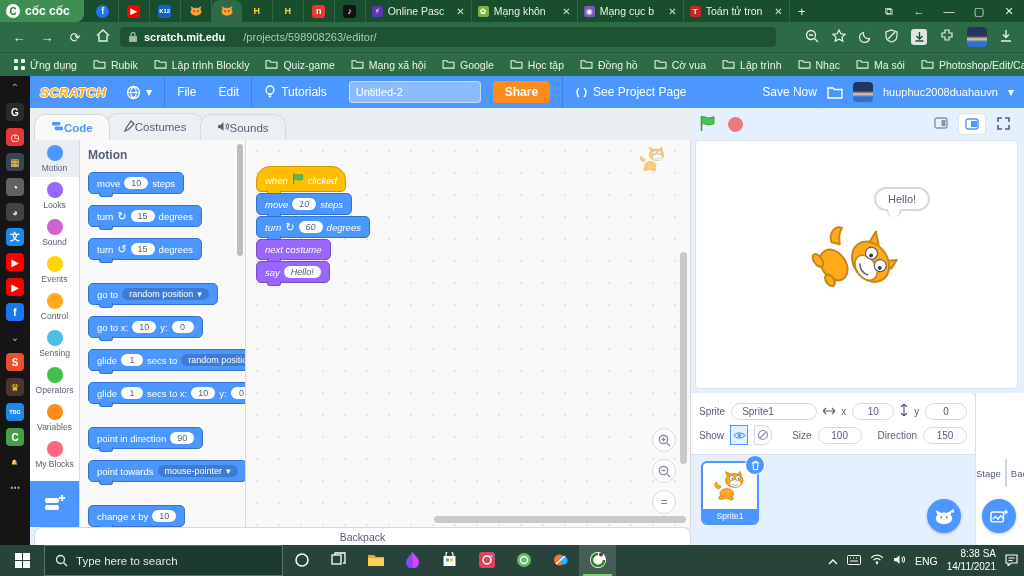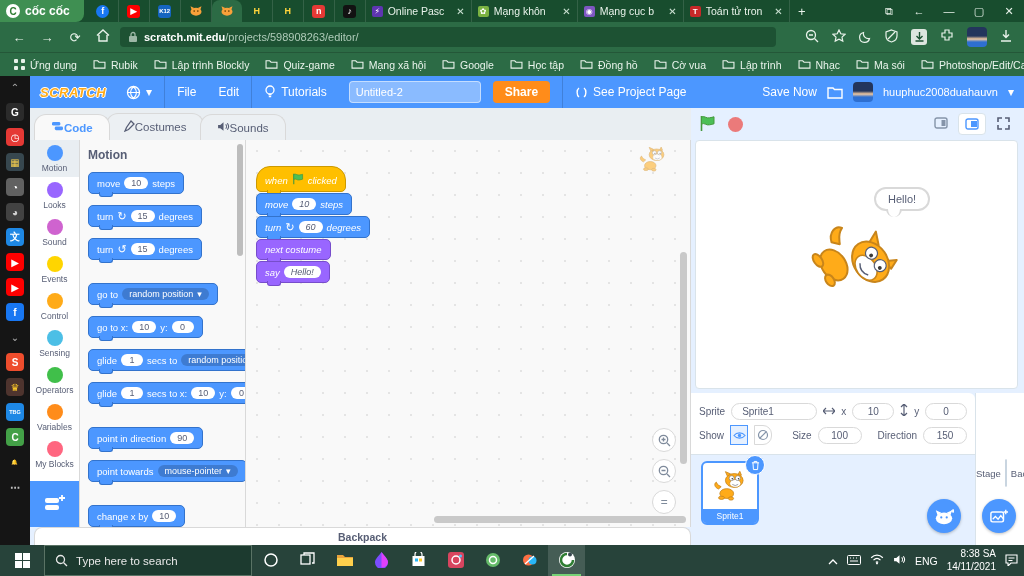--- a/index.html
+++ b/index.html
@@ -19,21 +19,21 @@
   .tab{display:flex;align-items:center;gap:5px;width:93px;height:22px;padding:0 6px;border-right:1px solid rgba(255,255,255,.12);font-size:10.5px;white-space:nowrap;overflow:hidden;}
   .tab .ticon{width:11px;height:11px;border-radius:2px;display:inline-flex;align-items:center;justify-content:center;font-size:8px;font-weight:bold;flex:none;}
   .tab .x{margin-left:auto;font-size:10px;color:#CDE3D4;flex:none;}
   .newtab{width:24px;text-align:center;font-size:13px;}
   #winctl{margin-left:auto;display:flex;align-items:center;gap:0;}
   #winctl span{width:30px;text-align:center;font-size:11px;}
   #toolbar{top:22px;left:0;width:1024px;height:30px;background:#2C6B45;display:flex;align-items:center;gap:6px;padding:0 8px;box-sizing:border-box;color:#E8F2EA;}
   .navic{width:22px;text-align:center;font-size:13px;}
   #urlbox{flex:1;height:20px;background:#1D5233;border-radius:4px;display:flex;align-items:center;gap:6px;padding:0 8px;max-width:640px;}
   #urlbox .host{color:#FFFFFF;font-weight:bold;font-size:11px;}
-  #urlbox .path{color:#AFCBB9;font-size:11px;}
+  #urlbox .path{color:#AFCBB9;font-size:11px;padding-left:18px;}
   #toolicons{display:flex;align-items:center;gap:13px;margin-left:auto;padding-right:4px;}
   #bookbar{top:52px;left:0;width:1024px;height:24px;background:#2C6B45;border-top:1px solid rgba(0,0,0,.18);display:flex;align-items:center;gap:4px;padding:0 8px;box-sizing:border-box;color:#EAF4EC;}
   .bk{display:flex;align-items:center;gap:5px;font-size:10.5px;padding:2px 6px;white-space:nowrap;}
   .bk svg{flex:none;}
   
   #sidebar{top:76px;left:0;width:30px;height:469px;background:#151515;display:flex;flex-direction:column;align-items:center;padding-top:2px;box-sizing:border-box;gap:7px;}
   .sic{width:18px;height:18px;border-radius:4px;display:flex;align-items:center;justify-content:center;font-size:9px;font-weight:bold;color:#fff;flex:none;}
   
   #scratch{top:76px;left:30px;width:994px;height:469px;background:#E5F0FF;}
   #menubar{top:0;left:0;width:994px;height:32px;background:#4C97FF;display:flex;align-items:center;color:#fff;font-size:12px;gap:2px;padding:0 10px;box-sizing:border-box;}
@@ -70,21 +70,21 @@
   .bd{background:rgba(0,0,0,.18);border-radius:999px;padding:1px 7px;display:inline-flex;gap:4px;align-items:center;font-size:9px;}
   .bi{font-size:11px;line-height:1;}
   #script-stack{position:absolute;left:10px;top:26px;display:flex;flex-direction:column;align-items:flex-start;}
   #script-stack .block{margin-bottom:1px;}
   #watermark{position:absolute;right:22px;top:6px;opacity:.55;}
   #zoomctl{position:absolute;right:14px;top:288px;display:flex;flex-direction:column;gap:7px;}
   .zbtn{width:22px;height:22px;border-radius:50%;background:#fff;border:1px solid #D9D9D9;color:#7E8A9B;display:flex;align-items:center;justify-content:center;font-size:12px;}
   .vscroll{position:absolute;right:3px;top:112px;width:7px;height:212px;background:#C9C9C9;border-radius:4px;}
   .hscroll{position:absolute;left:188px;bottom:4px;width:252px;height:7px;background:#C9C9C9;border-radius:4px;}
   .palscroll{position:absolute;right:2px;top:4px;width:6px;height:112px;background:#BDBDBD;border-radius:4px;}
-  #backpack{top:451px;left:4px;width:657px;height:18px;background:#fff;border:1px solid #D9D9D9;border-bottom:none;border-radius:8px 8px 0 0;display:flex;align-items:center;justify-content:center;color:#575E75;font-size:10.5px;box-sizing:border-box;font-weight:bold;}
+  #backpack{top:451px;left:4px;width:657px;height:18px;background:#fff;border:1px solid #D9D9D9;border-bottom:none;border-radius:8px 8px 0 0;display:flex;align-items:center;justify-content:center;color:#575E75;font-size:10.5px;box-sizing:border-box;}
   
   #stagepanel{top:64px;left:661px;width:333px;height:405px;background:#E5F0FF;}
   #stagebox{top:0;left:4px;width:323px;height:249px;background:#fff;border:1px solid #D9E3EA;border-radius:4px;box-sizing:border-box;overflow:hidden;}
   #bubble{position:absolute;left:178px;top:46px;background:#fff;border:2px solid #D9D9D9;border-radius:12px;padding:4px 12px;font-size:11px;color:#575E75;}
   #bubble::after{content:"";position:absolute;left:10px;bottom:-8px;width:12px;height:8px;background:#fff;border-left:2px solid #D9D9D9;border-right:2px solid #D9D9D9;border-radius:0 0 10px 10px;}
   #stagecat{position:absolute;left:112px;top:80px;transform:rotate(55deg);}
   #spritebar{top:253px;left:0;width:284px;height:62px;background:#fff;border-radius:0 6px 0 0;border-bottom:1px solid #D9E3EA;box-sizing:border-box;padding:6px 8px;color:#575E75;font-size:10px;}
   .srow{display:flex;align-items:center;gap:6px;height:24px;}
   .sinput{border:1px solid #D9D9D9;border-radius:999px;background:#fff;padding:2px 10px;font-size:10px;color:#575E75;text-align:center;}
   #spritename{width:84px;text-align:left;border-radius:999px;}
@@ -97,21 +97,21 @@
   #spritecard .label{width:100%;background:#4C97FF;color:#fff;font-size:8.5px;text-align:center;border-radius:0 0 3px 3px;padding:2px 0;}
   #trashbadge{position:absolute;right:-8px;top:-8px;width:18px;height:18px;border-radius:50%;background:#4C97FF;border:1px solid #fff;display:flex;align-items:center;justify-content:center;}
   .bigbtn{position:absolute;width:34px;height:34px;border-radius:50%;background:#4C97FF;display:flex;align-items:center;justify-content:center;box-shadow:0 1px 3px rgba(0,0,0,.25);}
   #addsprite{right:14px;bottom:12px;}
   #stagecol{top:253px;left:284px;width:49px;height:152px;background:#fff;border-left:1px solid #D9E3EA;box-sizing:border-box;display:flex;flex-direction:row;align-items:center;color:#575E75;font-size:9.5px;gap:4px;padding-top:8px;}
   #backdropthumb{width:34px;height:26px;background:#fff;border:1px solid #C9D5E0;border-radius:3px;}
   #addbackdrop{left:291px;bottom:12px;position:absolute;}
   
   #taskbar{top:545px;left:0;width:1024px;height:31px;background:#27433A;display:flex;align-items:stretch;color:#fff;}
   #startbtn{width:44px;display:flex;align-items:center;justify-content:center;}
-  #searchbox{width:208px;background:#1C3A2F;border:1px solid #5A7365;display:flex;align-items:center;gap:8px;padding:0 10px;box-sizing:border-box;color:#E8E8E8;font-size:11.5px;}
+  #searchbox{width:239px;background:#1C3A2F;border:1px solid #5A7365;display:flex;align-items:center;gap:8px;padding:0 10px;box-sizing:border-box;color:#E8E8E8;font-size:11.5px;}
   .tkbtn{width:37px;display:flex;align-items:center;justify-content:center;position:relative;}
   .tkbtn.active{background:rgba(255,255,255,.14);}
   .tkbtn.active::after{content:"";position:absolute;left:4px;right:4px;bottom:0;height:2px;background:#76D275;}
   #tray{margin-left:auto;display:flex;align-items:center;gap:9px;padding-right:6px;font-size:10.5px;}
   #clock{text-align:right;font-size:10px;line-height:1.25;}
 </style>
 </head>
 <body>
 
 <div class="abs" id="tabbar">

